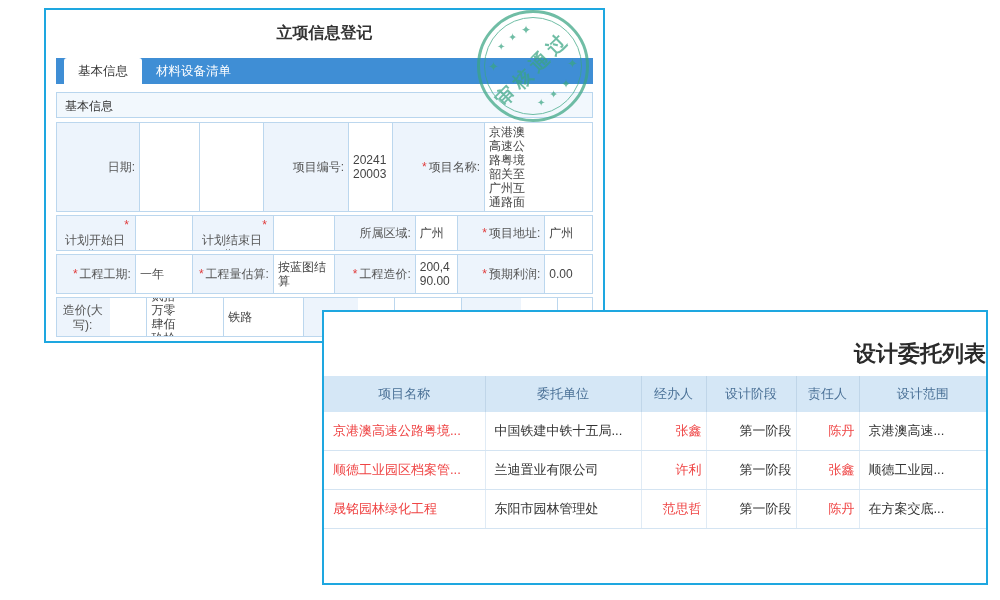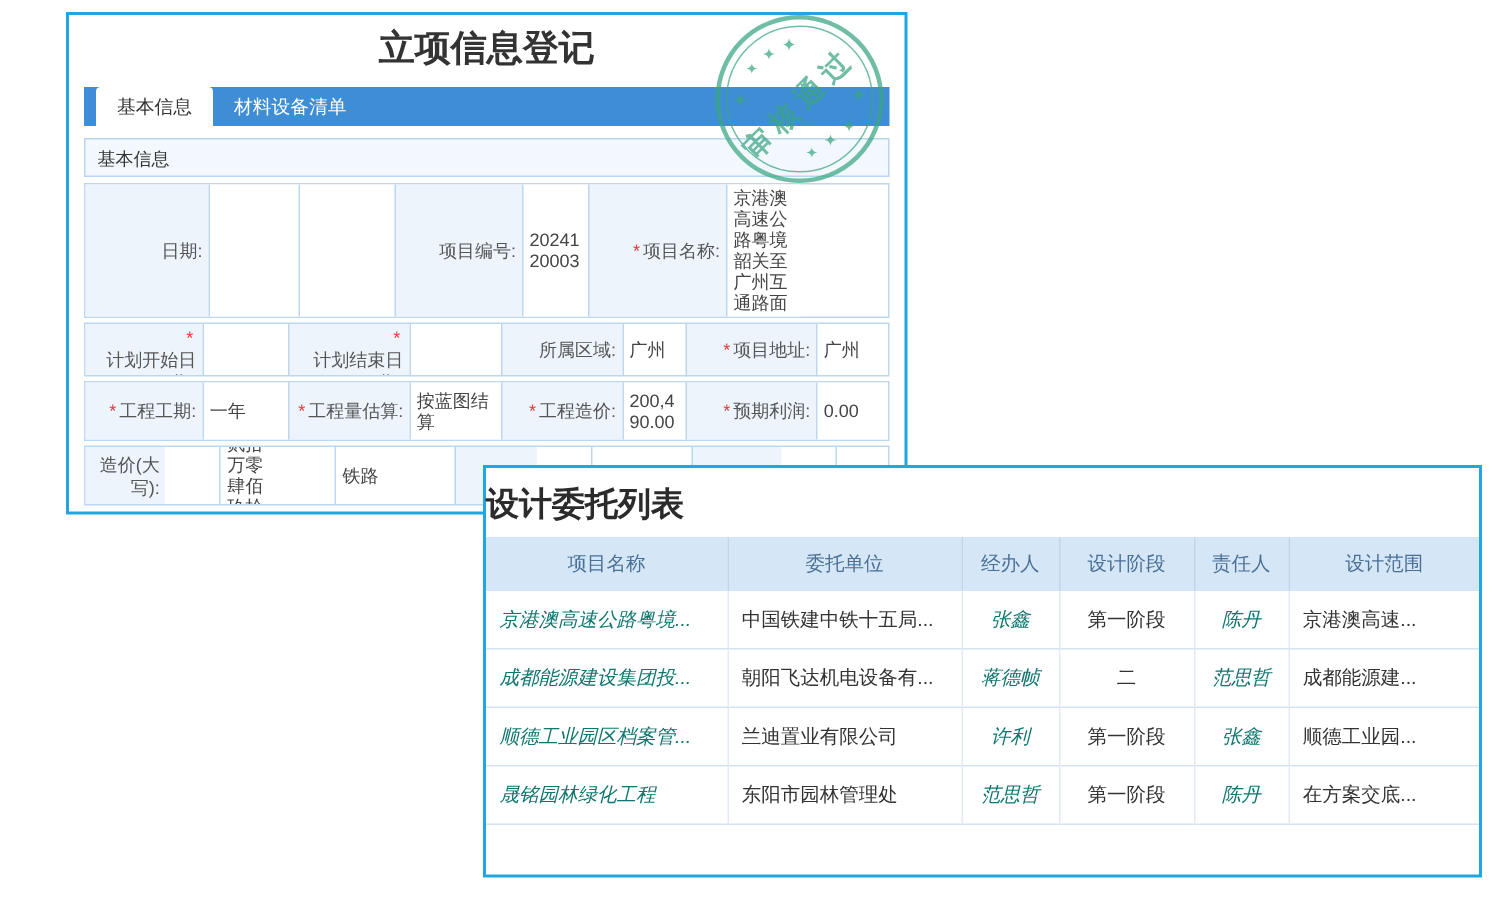--- a/index.html
+++ b/index.html
@@ -8,21 +8,21 @@
     background:#ffffff;
     font-family:"Liberation Sans","DejaVu Sans",sans-serif;
     -webkit-font-smoothing:antialiased;
   }
   
   .panel1{
     position:absolute;left:44px;top:8px;width:561px;height:335px;
     background:#ffffff;border:2px solid #1ea7e0;box-sizing:border-box;z-index:1;
   }
   .p1-title{
-    margin-top:10px;text-align:center;font-size:24px;font-weight:bold;color:#333;
+    margin-top:10px;text-align:center;font-size:16px;font-weight:bold;color:#333;
     line-height:26px;
   }
   .tabbar{
     margin:12px 10px 0 10px;height:26px;background:#3f8ed5;
     display:flex;align-items:stretch;
   }
   .tab{
     padding:0 14px;line-height:26px;font-size:12.5px;color:#ffffff;cursor:pointer;
     white-space:nowrap;
   }
@@ -32,21 +32,21 @@
   .sect-head{
     margin:8px 10px 0 10px;height:26px;line-height:26px;
     background:#f2f8fd;border:1px solid #b9d6ee;box-sizing:border-box;
     font-size:12px;color:#333;padding-left:8px;
   }
   .ftable{margin:4px 10px 0 10px;}
   .frow{display:flex;border:1px solid #bcd7ee;margin-top:3px;background:#fff;box-sizing:border-box;}
   .frow:first-child{margin-top:0;}
   .fcell{box-sizing:border-box;border-left:1px solid #bcd7ee;display:flex;align-items:center;overflow:hidden;}
   .fcell:first-child{border-left:none;}
-  .lbl{background:#edf4fc;justify-content:flex-end;text-align:right;
+  .lbl{background:#edf4fc;justify-content:flex-end;text-align:center;
        font-size:12px;color:#555;padding:2px 4px 2px 2px;line-height:15px;flex-wrap:wrap;}
   .val{background:#ffffff;font-size:12px;color:#444;padding:2px 4px;line-height:14px;
        word-break:break-all;}
   .req{color:#e03c3c;margin-right:2px;font-size:12px;}
   .c1{width:82px;} .c2{width:60px;} .c3{width:85px;} .c4{width:64px;}
   .c5{width:85px;} .c6{width:44px;} .c7{width:92px;} .c8{width:50px;}
   .r1{height:90px;} .r2{height:36px;} .r3{height:40px;} .r4{height:40px;gap:36px;}
   
   .stamp{
     position:absolute;left:477px;top:10px;width:112px;height:112px;z-index:5;
@@ -63,36 +63,36 @@
     transform:rotate(-45deg);font-size:19px;font-weight:bold;letter-spacing:5px;
     color:#3aa583;
   }
   .star{position:absolute;line-height:1;color:#3aa583;}
   
   .panel2{
     position:absolute;left:322px;top:310px;width:666px;height:275px;
     background:#ffffff;border:2px solid #1ea7e0;box-sizing:border-box;z-index:10;
   }
   .p2-title{
-    padding:9px 0 7px 0;text-align:left;font-size:22px;font-weight:bold;color:#2b2b2b;
+    padding:27px 0 7px 0;text-align:right;font-size:22px;font-weight:bold;color:#2b2b2b;
   }
   table.ltable{width:100%;border-collapse:collapse;table-layout:fixed;}
   .ltable th{
     height:34px;background:#d5e7f6;color:#4a7096;font-size:13px;font-weight:normal;
     border-left:1px solid #c0d6e9;text-align:center;
   }
   .ltable th:first-child{border-left:none;}
   .ltable td{
     height:38px;background:#ffffff;font-size:13px;color:#333;
     border-left:1px solid #e0ebf5;border-bottom:1px solid #d4e4f2;
-    text-align:center;white-space:nowrap;overflow:hidden;padding:0 4px;
+    text-align:right;white-space:nowrap;overflow:hidden;padding:0 4px;
   }
   .ltable td:first-child{border-left:none;}
   .ltable td.al{text-align:left;padding-left:9px;}
-  .ltable td.link{color:#0f766e;cursor:pointer;font-style:italic;}
+  .ltable td.link{color:#ef4444;cursor:pointer;}
 </style>
 </head>
 <body>
 
 <div class="panel1">
   <div class="p1-title">立项信息登记</div>
 
   <div class="tabbar">
     <div class="tab active">基本信息</div>
     <div class="tab">材料设备清单</div>
@@ -224,28 +224,20 @@
     <tbody>
       <tr>
         <td class="al link">京港澳高速公路粤境...</td>
         <td class="al">中国铁建中铁十五局...</td>
         <td class="link">张鑫</td>
         <td>第一阶段</td>
         <td class="link">陈丹</td>
         <td class="al">京港澳高速...</td>
       </tr>
       <tr>
-        <td class="al link">成都能源建设集团投...</td>
-        <td class="al">朝阳飞达机电设备有...</td>
-        <td class="link">蒋德帧</td>
-        <td>二</td>
-        <td class="link">范思哲</td>
-        <td class="al">成都能源建...</td>
-      </tr>
-      <tr>
         <td class="al link">顺德工业园区档案管...</td>
         <td class="al">兰迪置业有限公司</td>
         <td class="link">许利</td>
         <td>第一阶段</td>
         <td class="link">张鑫</td>
         <td class="al">顺德工业园...</td>
       </tr>
       <tr>
         <td class="al link">晟铭园林绿化工程</td>
         <td class="al">东阳市园林管理处</td>

